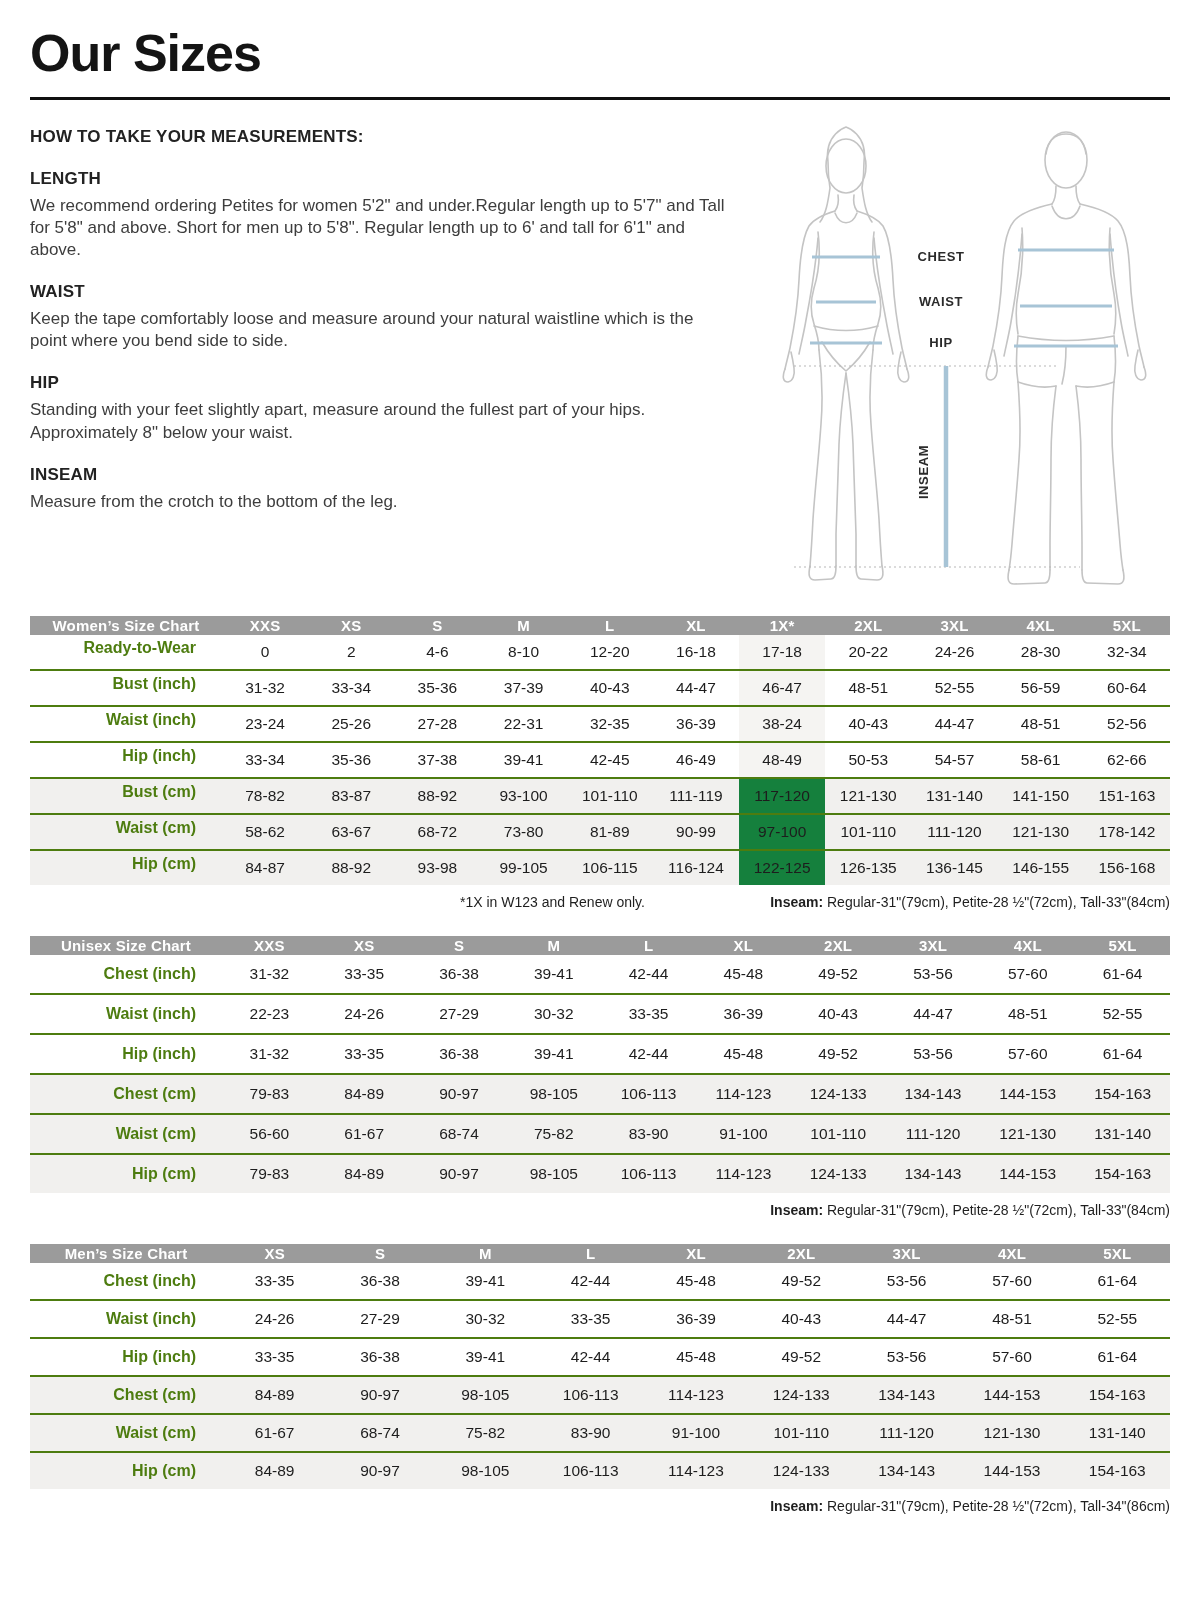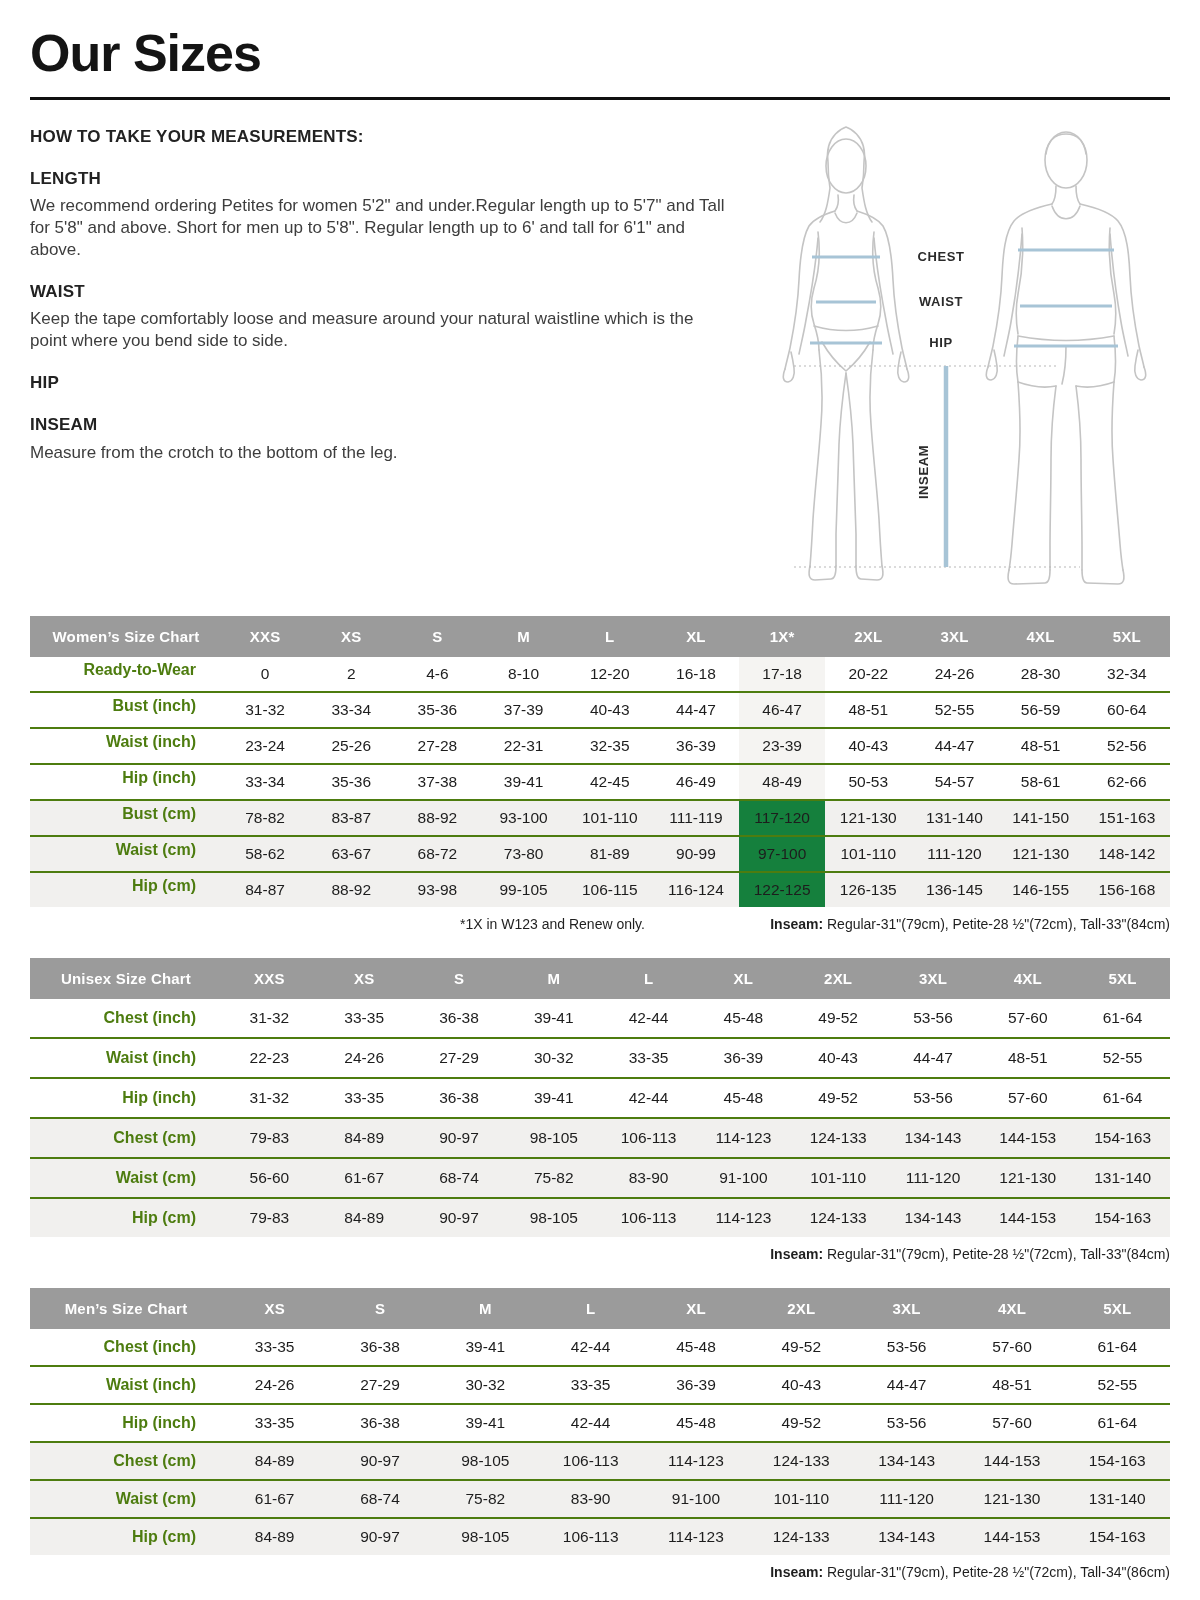--- a/index.html
+++ b/index.html
@@ -42,21 +42,21 @@
   .inseam-bar { stroke:#a7c4d6; stroke-width:4.5; }
   .dotted { stroke:#b8b8b8; stroke-width:1.2; stroke-dasharray:2,3; }
   .diag-label { font-size:13px; font-weight:700; fill:#2b2b2b; letter-spacing:0.6px; }
 
   .size-section { margin-top:24px; }
   .size-section table { border-collapse:collapse; width:100%; table-layout:fixed; }
   .size-section col.label-col { width:192px; }
   thead th {
     background:#9b9b9b; color:#ffffff;
     font-size:15px; font-weight:700; letter-spacing:0.2px;
-    padding:12px 2px; text-align:center;
+    padding:1px 2px; text-align:center;
   }
   tbody tr + tr { border-top:2px solid #4d7c0f; }
   tbody th {
     text-align:right; padding:0 26px 8px 2px;
     font-size:16px; font-weight:700; color:#4d7c0f;
   }
   tbody td { text-align:center; font-size:15.5px; color:#1d1d1d; padding:8px 2px; }
   tr.shade th, tr.shade td { background:#f1f0ee; }
   td.hl { background:#f5f4f2; }
   tr.shade td.hl { background:#15803d; }
@@ -87,20 +87,21 @@
       <h2>HOW TO TAKE YOUR MEASUREMENTS:</h2>
 
 
       <h3>LENGTH</h3>
       <p>We recommend ordering Petites for women 5'2" and under.Regular length up to 5'7" and Tall for 5'8" and above. Short for men up to 5'8". Regular length up to 6' and tall for 6'1" and above.</p>
 
       <h3>WAIST</h3>
       <p>Keep the tape comfortably loose and measure around your natural waistline which is the point where you bend side to side.</p>
 
       <h3>HIP</h3>
+      <p>Standing with your feet slightly apart, measure around the fullest part of your hips. Approximately 8" below your waist.</p>
 
       <h3>INSEAM</h3>
       <p>Measure from the crotch to the bottom of the leg.</p>
     </div>
 
     <div class="diagram">
       <svg width="420" height="478" viewBox="0 0 420 478">
 
         <g class="fig-line">
           <ellipse cx="96" cy="52" rx="20" ry="27"></ellipse>
@@ -231,21 +232,21 @@
             <td>60-64</td>
           </tr>
           <tr>
             <th>Waist (inch)</th>
             <td>23-24</td>
             <td>25-26</td>
             <td>27-28</td>
             <td>22-31</td>
             <td>32-35</td>
             <td>36-39</td>
-            <td class="hl">23-39</td>
+            <td class="hl">38-24</td>
             <td>40-43</td>
             <td>44-47</td>
             <td>48-51</td>
             <td>52-56</td>
           </tr>
           <tr>
             <th>Hip (inch)</th>
             <td>33-34</td>
             <td>35-36</td>
             <td>37-38</td>
@@ -277,21 +278,21 @@
             <td>58-62</td>
             <td>63-67</td>
             <td>68-72</td>
             <td>73-80</td>
             <td>81-89</td>
             <td>90-99</td>
             <td class="hl">97-100</td>
             <td>101-110</td>
             <td>111-120</td>
             <td>121-130</td>
-            <td>148-142</td>
+            <td>178-142</td>
           </tr>
           <tr class="shade">
             <th>Hip (cm)</th>
             <td>84-87</td>
             <td>88-92</td>
             <td>93-98</td>
             <td>99-105</td>
             <td>106-115</td>
             <td>116-124</td>
             <td class="hl">122-125</td>

